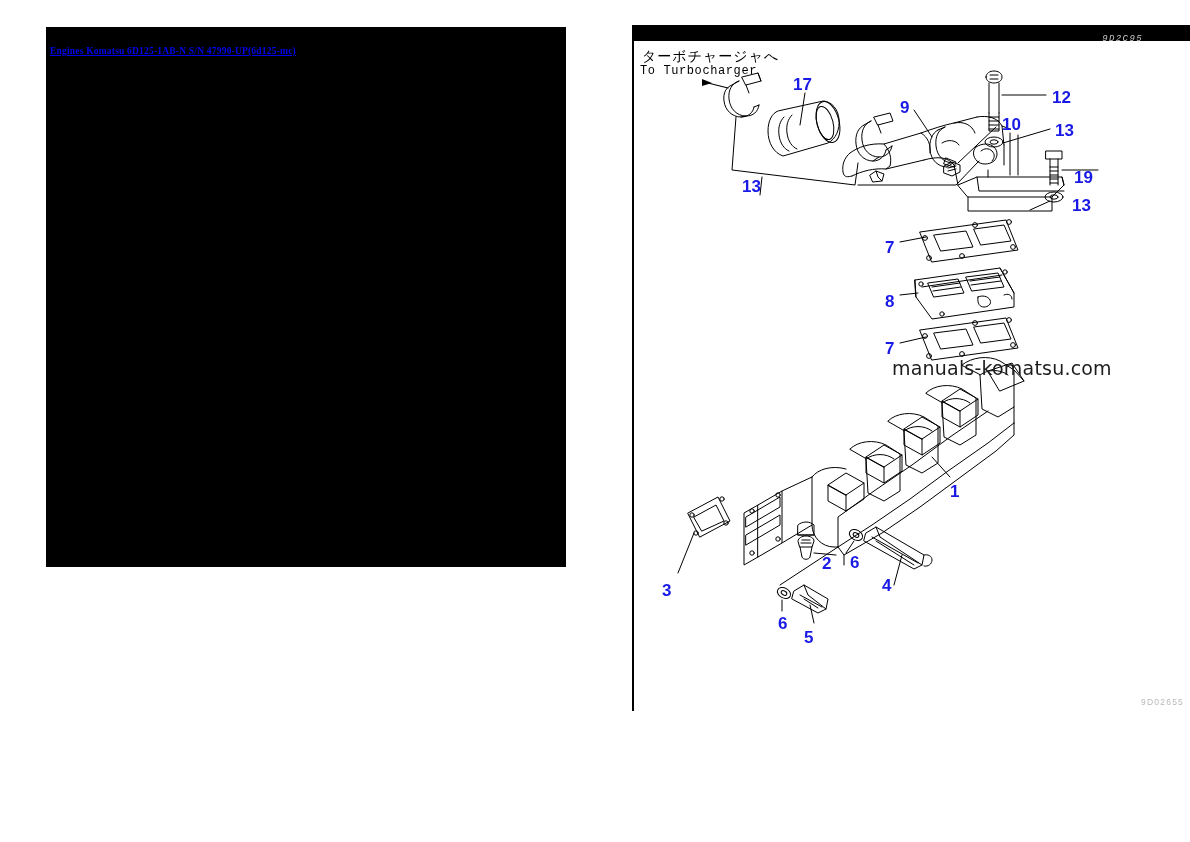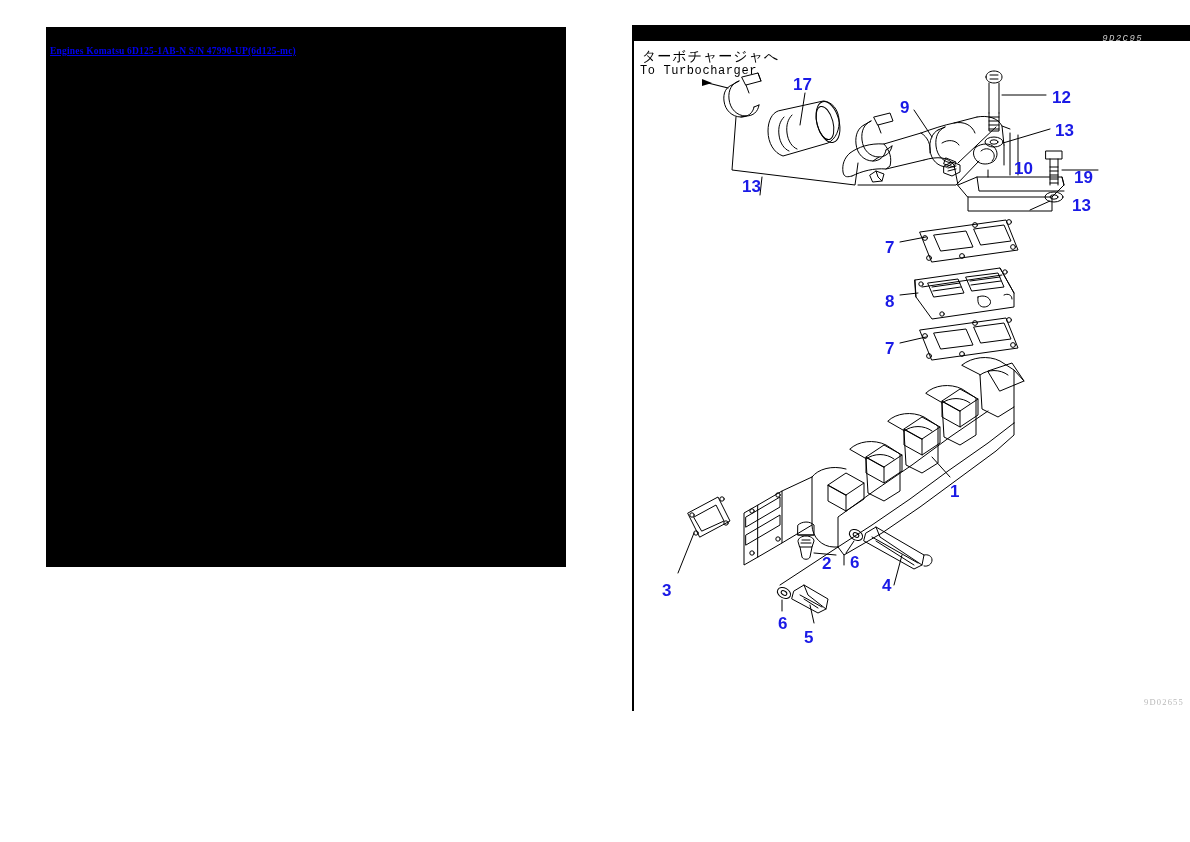--- a/index.html
+++ b/index.html
@@ -73,21 +73,21 @@
     font-size: 9px;
     letter-spacing: 1.4px;
     white-space: nowrap;
     font-style: italic;
   }
   #sheet-code-bottom {
     position: absolute;
     right: 6px;
     top: 672px;
     color: #b8b8b8;
-    font-family: Liberation Serif, serif;
+    font-family: Liberation Sans, sans-serif;
     font-size: 8.5px;
     letter-spacing: 1.2px;
     white-space: nowrap;
   }
 
   
   .jp-label {
     position: absolute;
     left: 10px;
     top: 23px;
@@ -425,24 +425,25 @@
   <div class="callout" style="left:190px; top:530px;">2</div>
   <div class="callout" style="left:30px;  top:557px;">3</div>
   <div class="callout" style="left:250px; top:552px;">4</div>
   <div class="callout" style="left:172px; top:604px;">5</div>
   <div class="callout" style="left:146px; top:590px;">6</div>
   <div class="callout" style="left:218px; top:529px;">6</div>
   <div class="callout" style="left:253px; top:214px;">7</div>
   <div class="callout" style="left:253px; top:315px;">7</div>
   <div class="callout" style="left:253px; top:268px;">8</div>
   <div class="callout" style="left:268px; top:74px;">9</div>
-  <div class="callout" style="left:382px; top:91px;margin-top:44px;">10</div>
+  <div class="callout" style="left:370px; top:91px;">10</div>
   <div class="callout" style="left:442px; top:144px;">19</div>
   <div class="callout" style="left:420px; top:64px;">12</div>
   <div class="callout" style="left:423px; top:97px;">13</div>
   <div class="callout" style="left:440px; top:172px;">13</div>
   <div class="callout" style="left:161px; top:51px;">17</div>
   <div class="callout" style="left:110px; top:153px;">13</div>
 
+  <div id="watermark">manuals-komatsu.com</div>
 
   <div id="sheet-code-bottom">9D02655</div>
 
 </div>
 
 </body></html>

